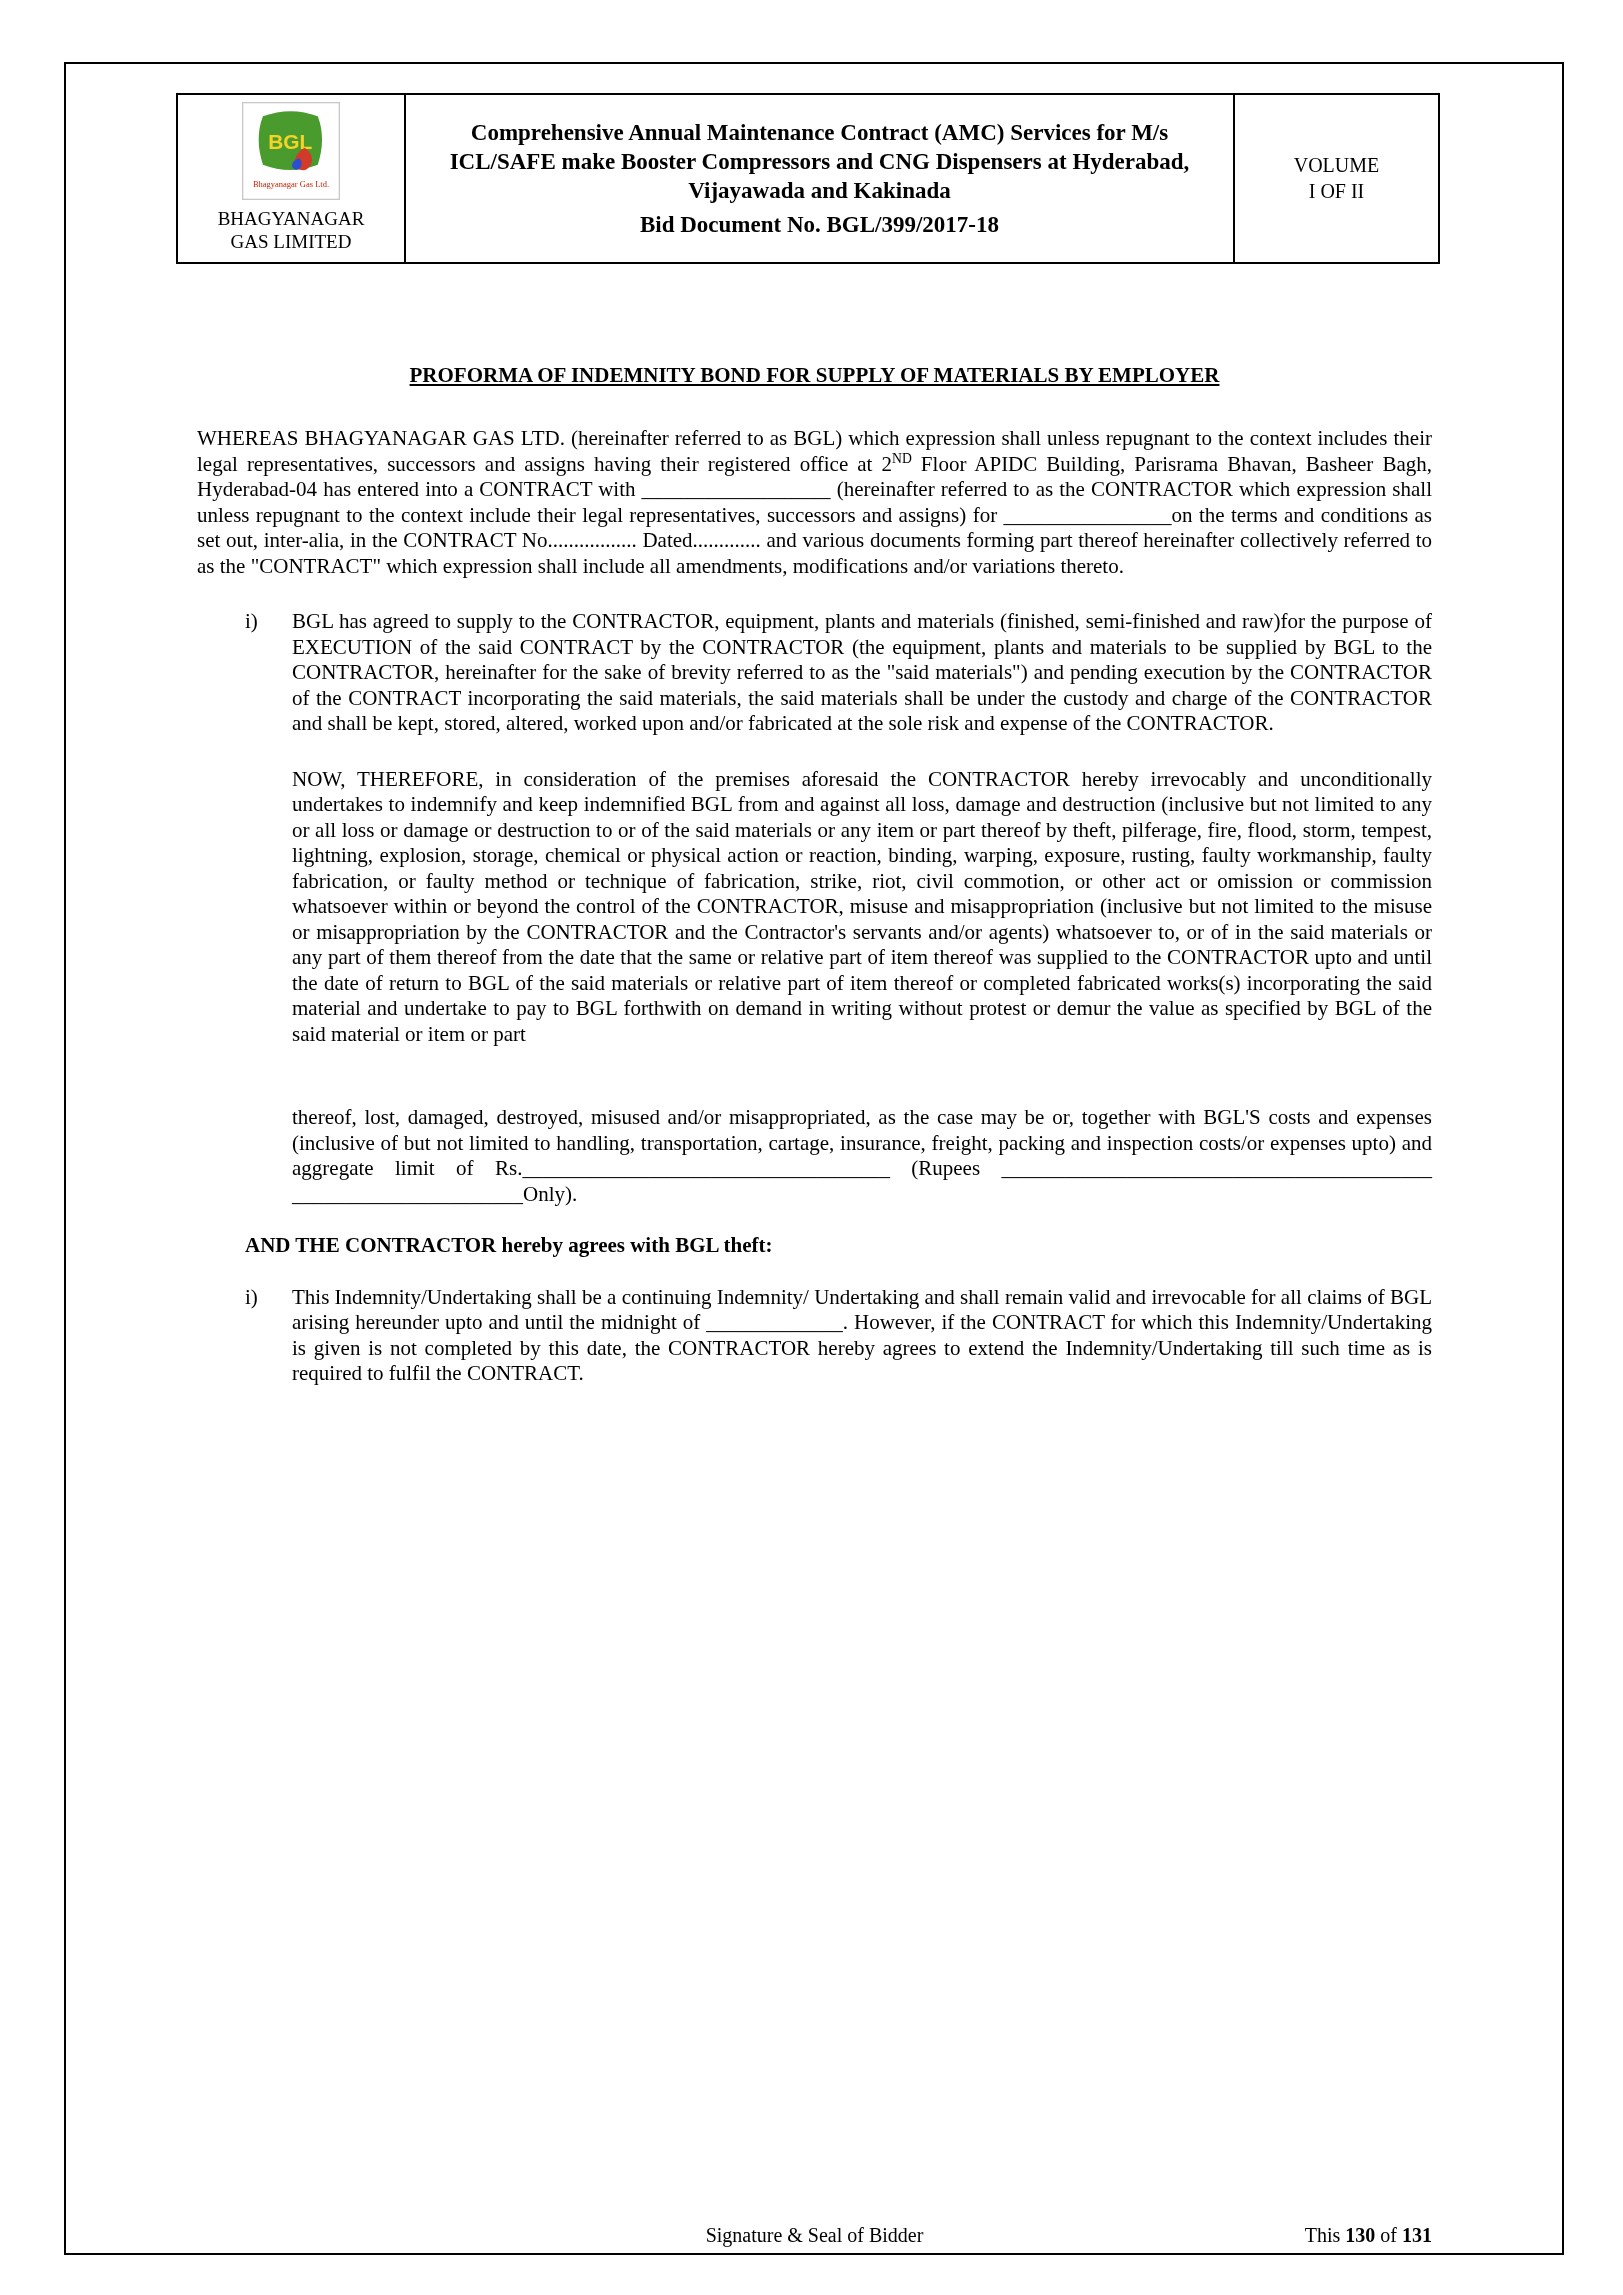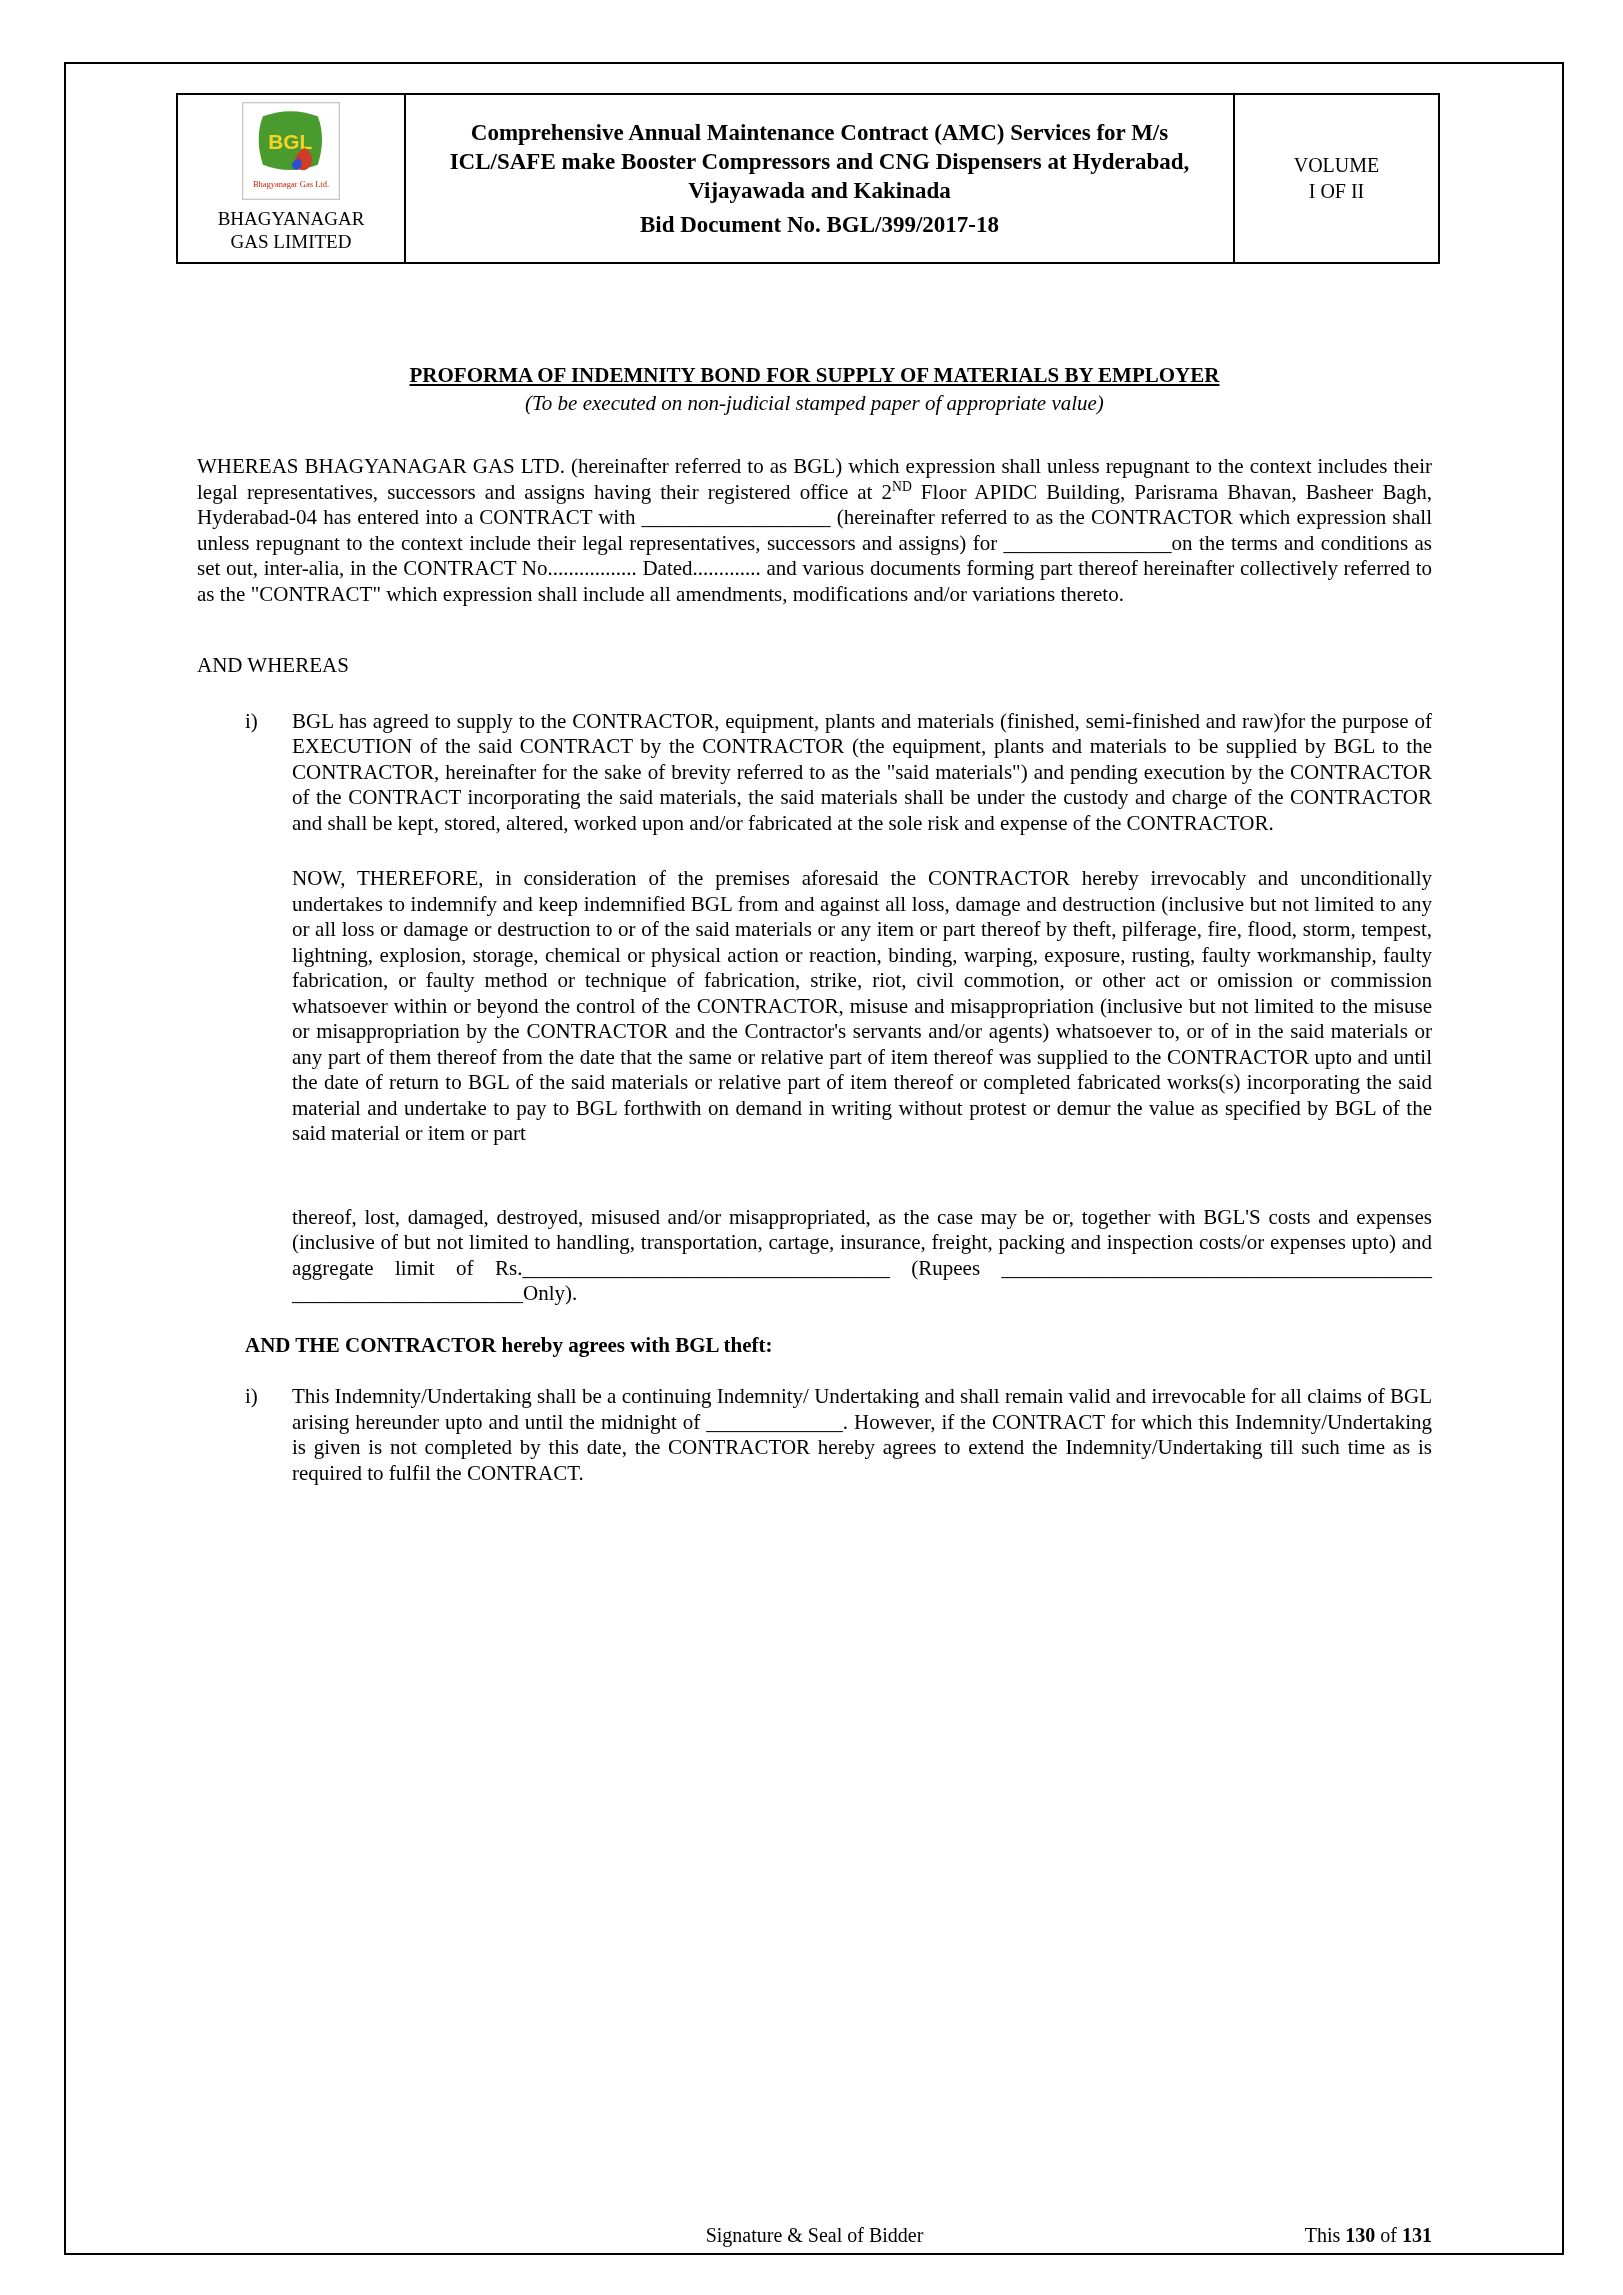--- a/index.html
+++ b/index.html
@@ -106,25 +106,23 @@
         <div>VOLUME</div>
         <div>I OF II</div>
       </td>
     </tr>
   </tbody>
     </table>
 
   <div class="content">
 
     <div class="doc-title">PROFORMA OF INDEMNITY BOND FOR SUPPLY OF MATERIALS BY EMPLOYER</div>
-    <div class="doc-subtitle">(To be executed on non-judicial stamped paper of appropriate value)</div>
 
     <p class="para-whereas"><span>WHEREAS BHAGYANAGAR GAS LTD. (hereinafter referred to as BGL) which expression shall unless repugnant to the context includes their legal representatives, successors and assigns having their registered office at 2</span><sup>ND</sup><span> Floor APIDC Building, Parisrama Bhavan, Basheer Bagh, Hyderabad-04 has entered into a CONTRACT with __________________ (hereinafter referred to as the CONTRACTOR which expression shall unless repugnant to the context include their legal representatives, successors and assigns) for ________________on the terms and conditions as set out, inter-alia, in the CONTRACT No................. Dated............. and various documents forming part thereof hereinafter collectively referred to as the "CONTRACT" which expression shall include all amendments, modifications and/or variations thereto.</span></p>
 
-    <p class="and-whereas">AND WHEREAS</p>
 
     <div class="list-item"><span class="marker">i)</span><span>BGL has agreed to supply to the CONTRACTOR, equipment, plants and materials (finished, semi-finished and raw)for the purpose of EXECUTION of the said CONTRACT by the CONTRACTOR (the equipment, plants and materials to be supplied by BGL to the CONTRACTOR, hereinafter for the sake of brevity referred to as the "said materials") and pending execution by the CONTRACTOR of the CONTRACT incorporating the said materials, the said materials shall be under the custody and charge of the CONTRACTOR and shall be kept, stored, altered, worked upon and/or fabricated at the sole risk and expense of the CONTRACTOR.</span></div>
 
 
     <p class="indent-para">NOW, THEREFORE, in consideration of the premises aforesaid the CONTRACTOR hereby irrevocably and unconditionally undertakes to indemnify and keep indemnified BGL from and against all loss, damage and destruction (inclusive but not limited to any or all loss or damage or destruction to or of the said materials or any item or part thereof by theft, pilferage, fire, flood, storm, tempest, lightning, explosion, storage, chemical or physical action or reaction, binding, warping, exposure, rusting, faulty workmanship, faulty fabrication, or faulty method or technique of fabrication, strike, riot, civil commotion, or other act or omission or commission whatsoever within or beyond the control of the CONTRACTOR, misuse and misappropriation (inclusive but not limited to the misuse or misappropriation by the CONTRACTOR and the Contractor's servants and/or agents) whatsoever to, or of in the said materials or any part of them thereof from the date that the same or relative part of item thereof was supplied to the CONTRACTOR upto and until the date of return to BGL of the said materials or relative part of item thereof or completed fabricated works(s) incorporating the said material and undertake to pay to BGL forthwith on demand in writing without protest or demur the value as specified by BGL of the said material or item or part</p>
 
     <p class="indent-para gap-large">thereof, lost, damaged, destroyed, misused and/or misappropriated, as the case may be or, together with BGL'S costs and expenses (inclusive of but not limited to handling, transportation, cartage, insurance, freight, packing and inspection costs/or expenses upto) and aggregate limit of Rs.___________________________________ (Rupees _________________________________________ ______________________Only).</p>
 
     <p class="agrees-heading">AND THE CONTRACTOR hereby agrees with BGL theft:</p>
 

